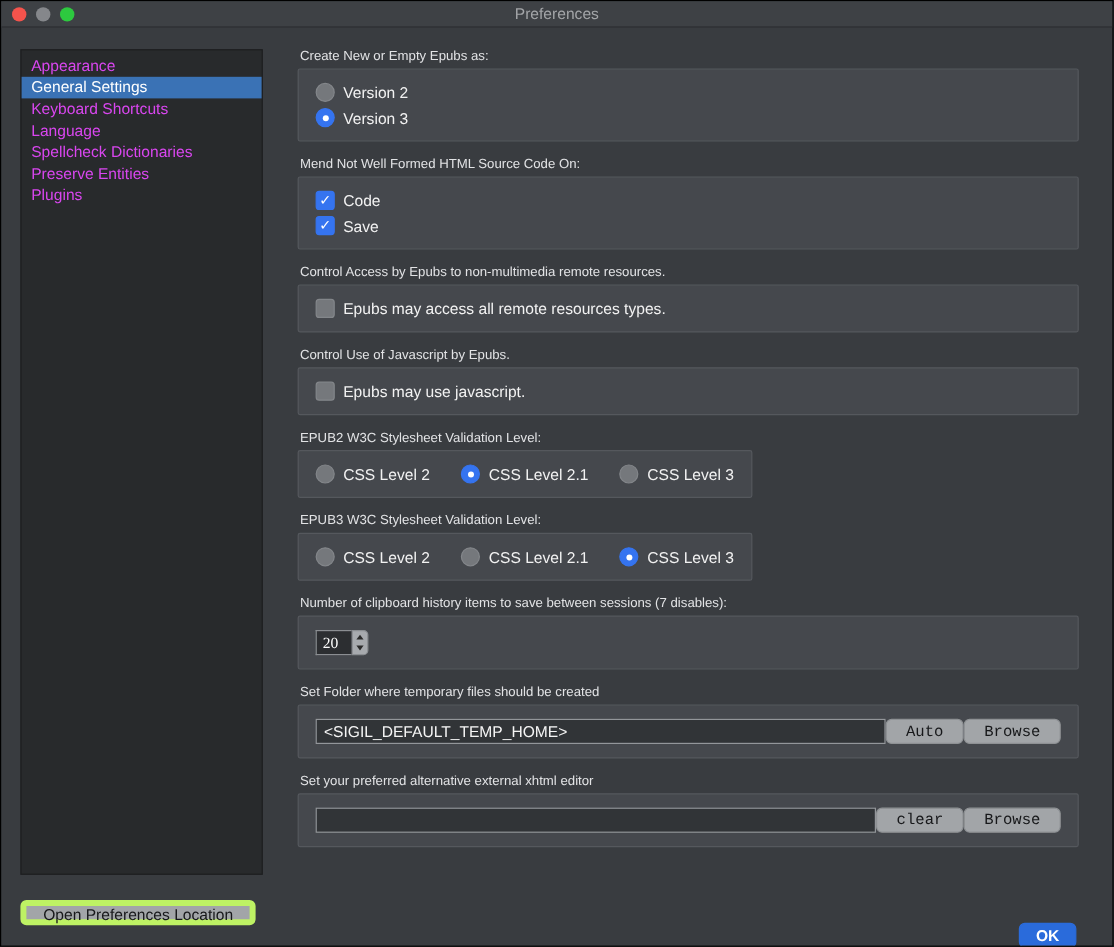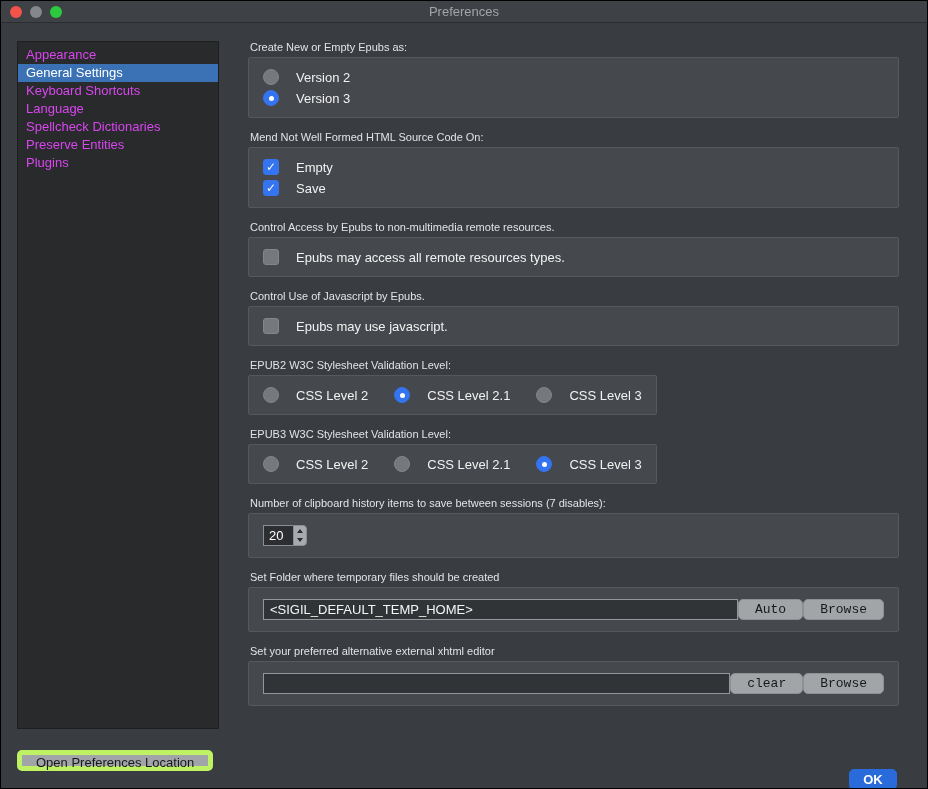--- a/index.html
+++ b/index.html
@@ -62,21 +62,21 @@
   }
   .groupbox {
     background: #45484d;
     border: 1px solid #55585d;
     border-radius: 2px;
     padding: 11px 14px;
   }
   .groupbox.fit { width: max-content; }
   .opt-col { display: flex; flex-direction: column; gap: 5px; }
   .opt-inline { display: flex; align-items: center; gap: 26px; }
-  .opt-row { display: flex; align-items: center; gap: 17px; cursor: default; }
+  .opt-row { display: flex; align-items: center; gap: 7px; cursor: default; }
   .opt-label { font-size: 13px; color: #f2f2f2; }
   
   .radio {
     width: 16px; height: 16px; border-radius: 50%;
     background: #75787c; border: 1px solid #808润387;
     flex: 0 0 auto; position: relative;
     border: 1px solid #83868a;
   }
   .radio.checked { background: #3574f0; border-color: #3574f0; }
   .radio.checked::after {
@@ -95,21 +95,21 @@
   .checkbox.checked::after {
     content: "✓"; color: #ffffff; font-size: 12px; font-weight: bold;
     line-height: 1;
   }
   
   .spinbox { display: inline-flex; align-items: stretch; height: 21px; }
   .spin-value {
     width: 30px; height: 21px;
     background: #2c2e31; border: 1px solid #8b8e92; border-right: none;
     color: #ffffff; font-size: 13px; padding-left: 5px;
-    font-family: Liberation Sans, sans-serif;
+    font-family: Liberation Serif, serif;
   }
   .spin-btns {
     width: 14px; display: flex; flex-direction: column;
     background: #a7aaae; border-radius: 0 4px 4px 0;
     border: 1px solid #8b8e92;
   }
   .spin-up, .spin-down {
     flex: 1; display: flex; align-items: center; justify-content: center;
     cursor: default;
   }
@@ -200,21 +200,21 @@
         </div>
       </div>
     </div>
 
     <div class="section">
       <div class="section-title">Mend Not Well Formed HTML Source Code On:</div>
       <div class="groupbox">
         <div class="opt-col">
           <div class="opt-row">
             <span class="checkbox checked"></span>
-            <span class="opt-label">Empty</span>
+            <span class="opt-label">Code</span>
           </div>
           <div class="opt-row">
             <span class="checkbox checked"></span>
             <span class="opt-label">Save</span>
           </div>
         </div>
       </div>
     </div>
 
     <div class="section">

